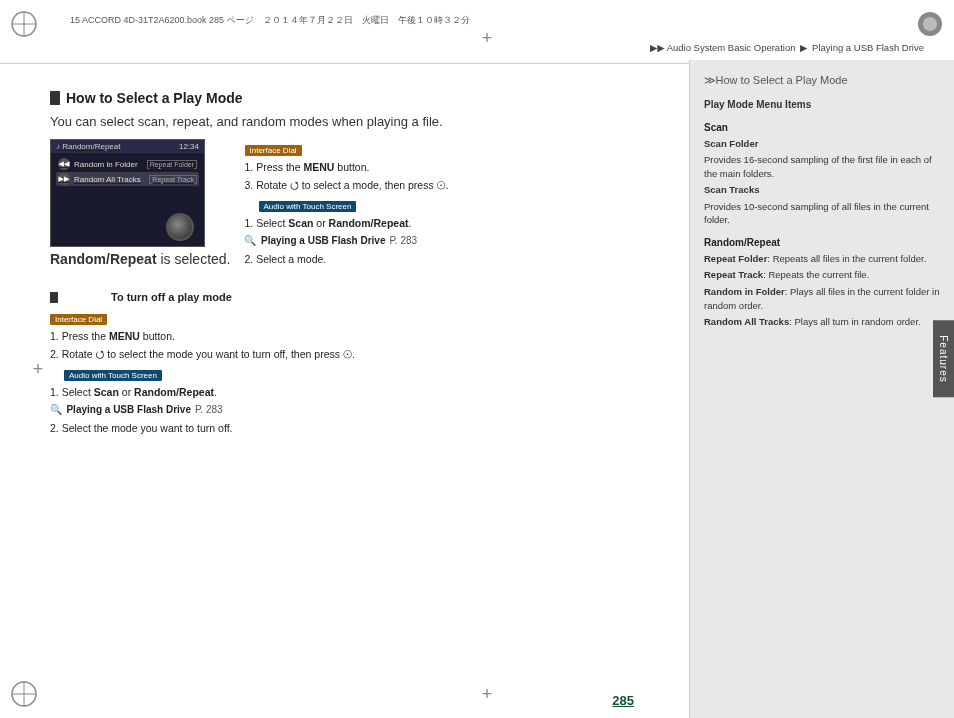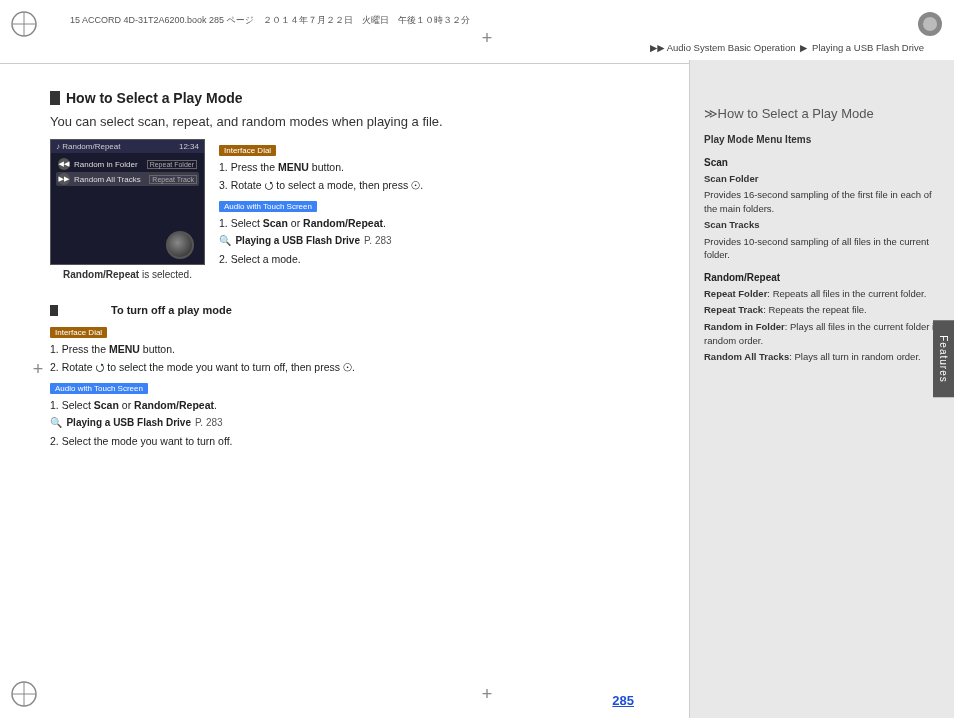--- a/index.html
+++ b/index.html
@@ -101,25 +101,26 @@
     }
 
     
     .screen-container {
       float: left;
       margin-right: 14px;
       margin-bottom: 8px;
     }
     .screen-mock {
       width: 155px;
-      height: 126px;
+      height: 108px;
       background: #1a1a2e;
       border: 1px solid #555;
       position: relative;
       overflow: hidden;
+      text-decoration: underline;
     }
     .screen-header {
       background: #2a2a4a;
       color: #ccc;
       font-size: 8px;
       padding: 2px 5px;
       display: flex;
       justify-content: space-between;
     }
     .screen-body {
@@ -165,39 +166,40 @@
       position: absolute;
       bottom: 5px;
       right: 10px;
       width: 28px;
       height: 28px;
       border-radius: 50%;
       background: radial-gradient(circle at 40% 40%, #888, #222);
       border: 2px solid #555;
     }
     .screen-caption {
-      font-size: 10px;
+      font-size: 14px;
       text-align: center;
       margin-top: 4px;
       color: #333;
     }
     .screen-caption strong { font-weight: bold; }
 
     
     .tag-label {
       display: inline-block;
       background: #a16207;
       color: #fff;
       font-size: 8px;
       padding: 1px 5px;
       margin: 6px 0 3px 0;
       border-radius: 1px;
     }
     .tag-label.light {
-      background: #3b82f6;
+      background: #0c4a6e;
+      margin-left: 14px;
     }
 
     
     .instructions {
       font-size: 10.5px;
       line-height: 1.6;
       color: #222;
     }
     .instructions p {
       margin-bottom: 2px;
@@ -245,26 +247,25 @@
       text-decoration: none;
       color: #222;
     }
     .link-page {
       margin-left: 4px;
       color: #555;
     }
 
     
     .sidebar-breadcrumb {
-      font-size: 13px;
+      font-size: 11px;
       color: #555;
       margin-bottom: 8px;
       display: flex;
       align-items: center;
-      margin-top: 32px;
     }
     .sidebar-section-title {
       font-size: 10px;
       font-weight: bold;
       margin-bottom: 6px;
       color: #333;
     }
     .sidebar-term {
       font-weight: bold;
       font-size: 10px;
@@ -286,21 +287,21 @@
     .sidebar-subterm strong {
       font-weight: bold;
     }
 
     .page-number {
       position: absolute;
       bottom: 10px;
       right: 320px;
       font-size: 13px;
       font-weight: bold;
-      color: #1d4ed8;
+      color: #14532d;
       text-decoration: underline;
     }
 
     
     .features-tab {
       position: absolute;
       right: 0;
       top: 50%;
       transform: translateY(-50%);
       background: #555;
@@ -474,21 +475,21 @@
     <div class="sidebar-subterm">
       <strong>Scan Tracks</strong>
     </div>
     <div class="sidebar-def">Provides 10-second sampling of all files in the current folder.</div>
 
     <div class="sidebar-term">Random/Repeat</div>
     <div class="sidebar-subterm">
       <strong>Repeat Folder</strong><span>: </span><span>Repeats all files in the current folder.</span>
     </div>
     <div class="sidebar-subterm">
-      <strong>Repeat Track</strong><span>: </span><span>Repeats the repeat file.</span>
+      <strong>Repeat Track</strong><span>: </span><span>Repeats the current file.</span>
     </div>
     <div class="sidebar-subterm">
       <strong>Random in Folder</strong><span>: </span><span>Plays all files in the current folder in random order.</span>
     </div>
     <div class="sidebar-subterm">
       <strong>Random All Tracks</strong><span>: </span><span>Plays all turn in random order.</span>
     </div>
   </div>
 
 </div>

